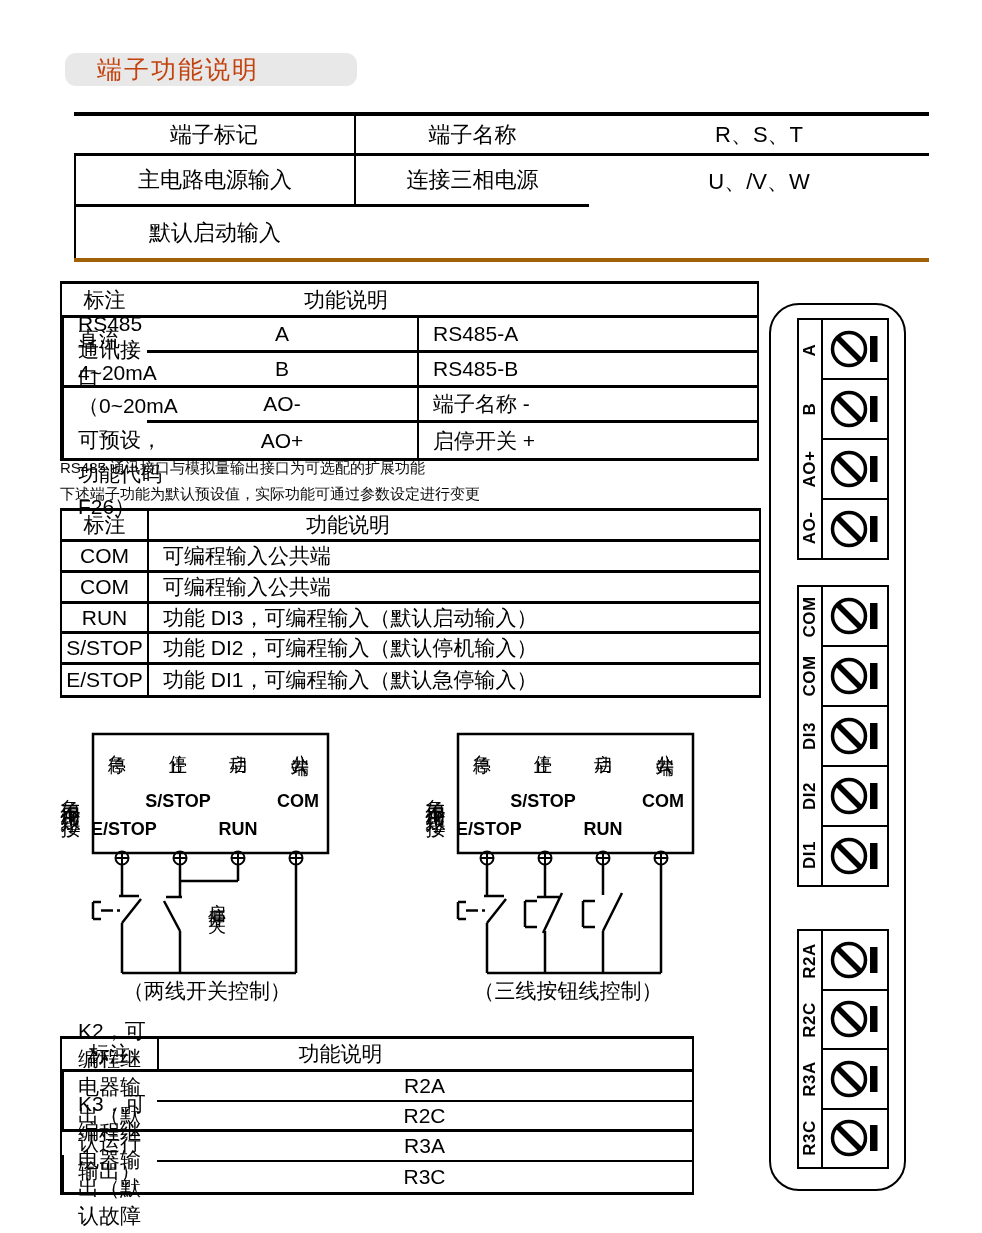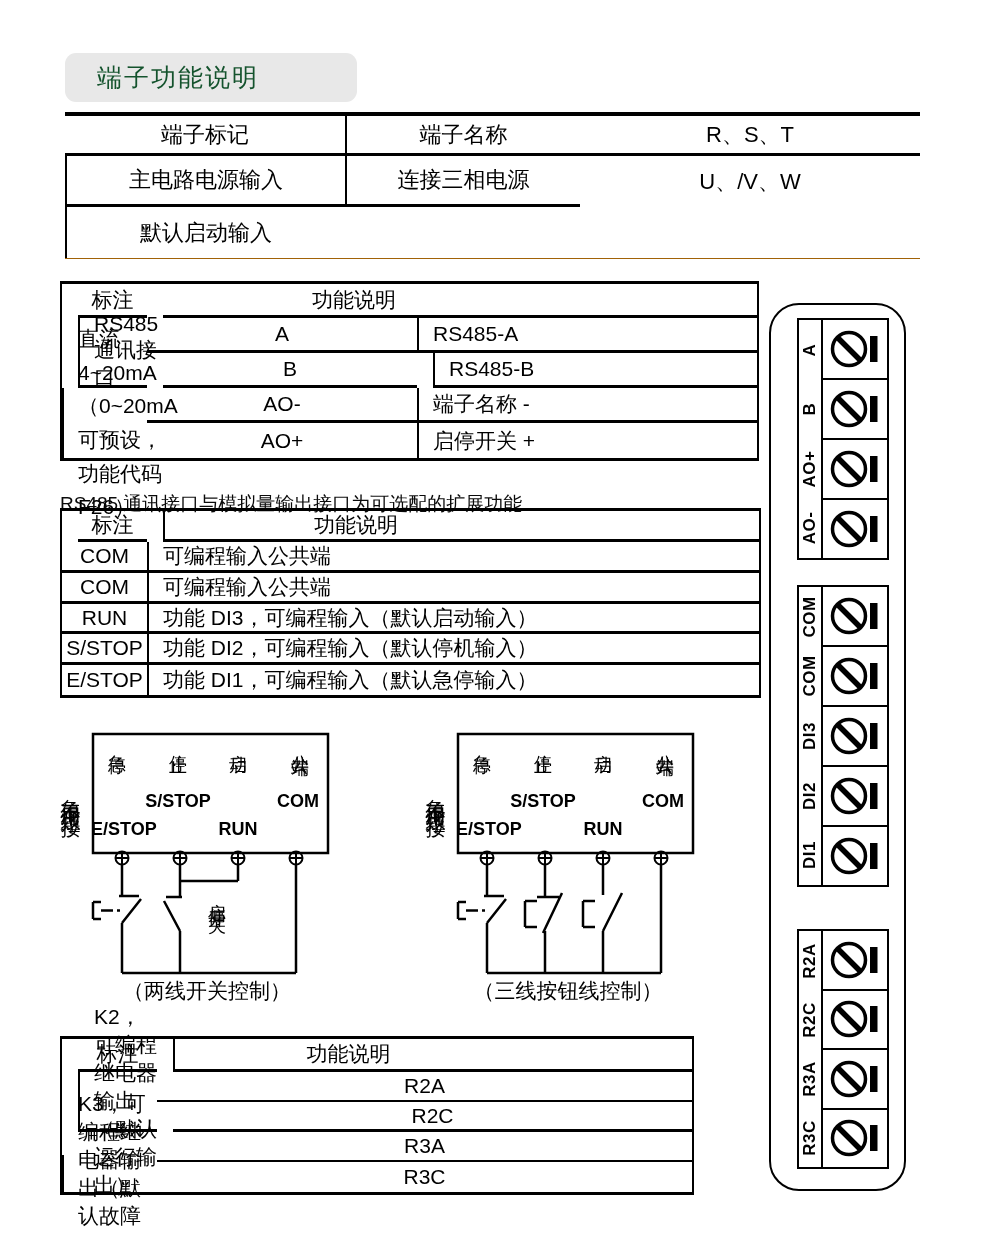--- a/index.html
+++ b/index.html
@@ -1,54 +1,54 @@
 <!DOCTYPE html>
 <html><head>
 <meta charset="utf-8">
 <style>
   html,body{margin:0;padding:0;background:#fff;}
   .page{position:relative;width:982px;height:1233px;background:#fff;overflow:hidden;
         font-family:"Liberation Sans",sans-serif;color:#000;}
   
-  .title-pill{position:absolute;left:65px;top:53px;width:292px;height:49px;background:#e8e8e8;
+  .title-pill{position:absolute;left:65px;top:53px;width:292px;height:33px;background:#e8e8e8;
         border-radius:11px;display:flex;align-items:center;padding-left:32px;box-sizing:border-box;
-        font-size:25px;letter-spacing:2px;color:#14532d;}
+        font-size:25px;letter-spacing:2px;color:#c2410c;}
   
   .cell{display:flex;align-items:center;box-sizing:border-box;font-size:21px;}
   .c-center{justify-content:center;text-align:center;}
   .c-left{justify-content:flex-start;}
   
-  .t1{position:absolute;left:65px;top:112px;width:855px;display:grid;
+  .t1{position:absolute;left:74px;top:112px;width:855px;display:grid;
       grid-template-columns:280px 235px 340px;grid-template-rows:40px 51px 51px;
-      border-top:4px solid #000;border-bottom:1px solid #a16207;}
+      border-top:4px solid #000;border-bottom:4px solid #a16207;}
   .t1 .cell{border-left:2px solid #000;}
   .t1 .first{border-left:none;}
   .t1 .hb{border-bottom:3.5px solid #000;}
   .t1 .rb{border-bottom:3px solid #000;}
   .t1 .cell{font-size:22px;}
   
   .tbl{position:absolute;display:grid;border:2px solid #000;border-top-width:3px;border-bottom-width:3.5px;}
   .tbl .cell{font-size:21px;}
   .vline{border-left:2px solid #000;}
   .bb3{border-bottom:3px solid #000;}
-  .bb35{border-bottom:3.5px solid #000;margin-left:16px;}
+  .bb35{border-bottom:3.5px solid #000;}
   .bb25{border-bottom:2.5px solid #000;}
   .t2{left:60px;top:281px;width:695px;grid-template-columns:85px 270px 340px;
       grid-template-rows:34px 35px 35px 35px 35px;}
   .t3{left:60px;top:508px;width:697px;grid-template-columns:85px 612px;
       grid-template-rows:31px 31px 31px 30px 31px 30px;}
   .t4{left:60px;top:1036px;width:630px;grid-template-columns:95px 535px;
       grid-template-rows:33px 30px 30px 30px 30px;}
   .hdr-fn{justify-content:center;padding-right:212px;}
   .t4 .hdr-fn{padding-right:170px;}
   .pad-l{padding-left:14px;}
   .mark{font-size:21px;}
   .wrap2{line-height:1.6;align-items:center;}
   
-  .notes{position:absolute;left:60px;top:455px;font-size:19px;line-height:26px;color:#0a0a0a;margin-top:36px;}
+  .notes{position:absolute;left:60px;top:455px;font-size:15px;line-height:26px;color:#0a0a0a;}
   
   .diagram{position:absolute;width:300px;height:292px;top:723px;}
   .diag-left{left:55px;} .diag-right{left:420px;}
   .diag-svg{position:absolute;left:0;top:0;}
   .vtext{writing-mode:vertical-rl;text-orientation:upright;white-space:nowrap;}
   .side-note{position:absolute;left:6px;top:60px;font-size:20px;letter-spacing:3px;line-height:1;}
   .toplab{position:absolute;top:17px;font-size:18px;letter-spacing:2px;line-height:1;}
   .tl1{left:53px;} .tl2{left:114px;} .tl3{left:174px;} .tl4{left:236px;}
   .midlab{position:absolute;top:68px;font-size:18px;font-weight:700;}
   .lowlab{position:absolute;top:96px;font-size:18px;font-weight:700;}
@@ -100,20 +100,21 @@
     <div class="cell c-center mark bb3">AO-</div>
     <div class="cell c-left pad-l vline bb3">端子名称 -</div>
     <div class="cell c-left pad-l vline wrap2" style="grid-row:4/6;padding-right:4px;">直流 4~20mA（0~20mA 可预设，功能代码 F26）</div>
 
     <div class="cell c-center mark">AO+</div>
     <div class="cell c-left pad-l vline">启停开关 +</div>
   </div>
 
   <div class="notes">
     <div>RS485 通讯接口与模拟量输出接口为可选配的扩展功能</div>
+    <div>下述端子功能为默认预设值，实际功能可通过参数设定进行变更</div>
   </div>
 
   <div class="tbl t3">
     <div class="cell c-center bb35">标注</div>
     <div class="cell hdr-fn vline bb35">功能说明</div>
     <div class="cell c-center mark bb3">COM</div>
     <div class="cell c-left pad-l vline bb3">可编程输入公共端</div>
     <div class="cell c-center mark bb3">COM</div>
     <div class="cell c-left pad-l vline bb3">可编程输入公共端</div>
     <div class="cell c-center mark bb3">RUN</div>

